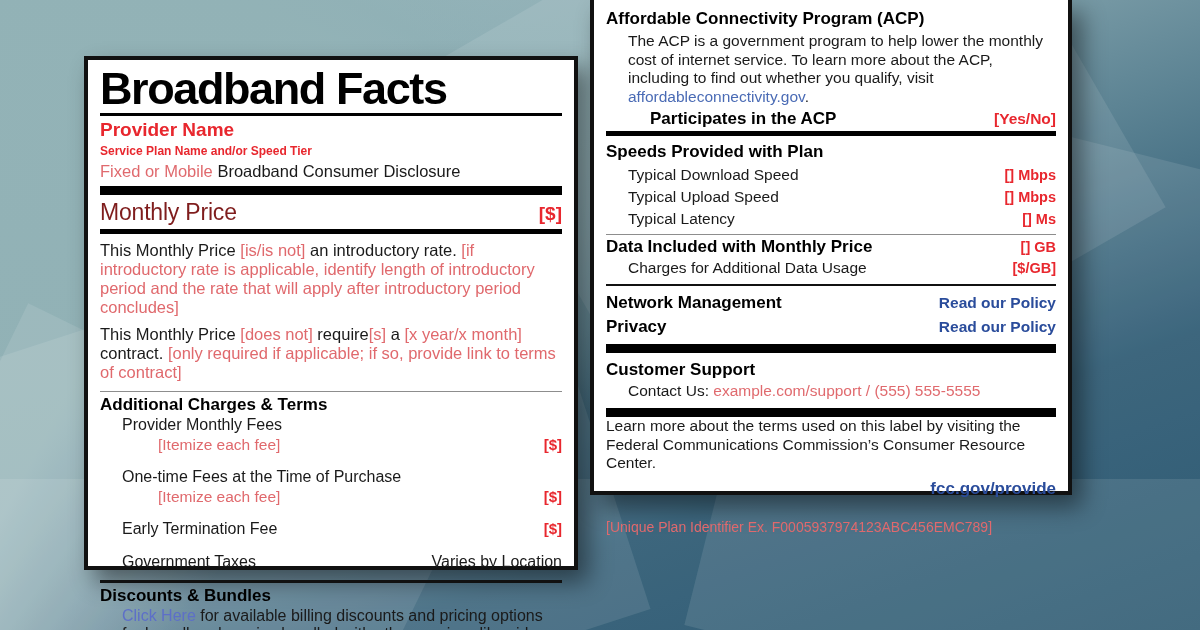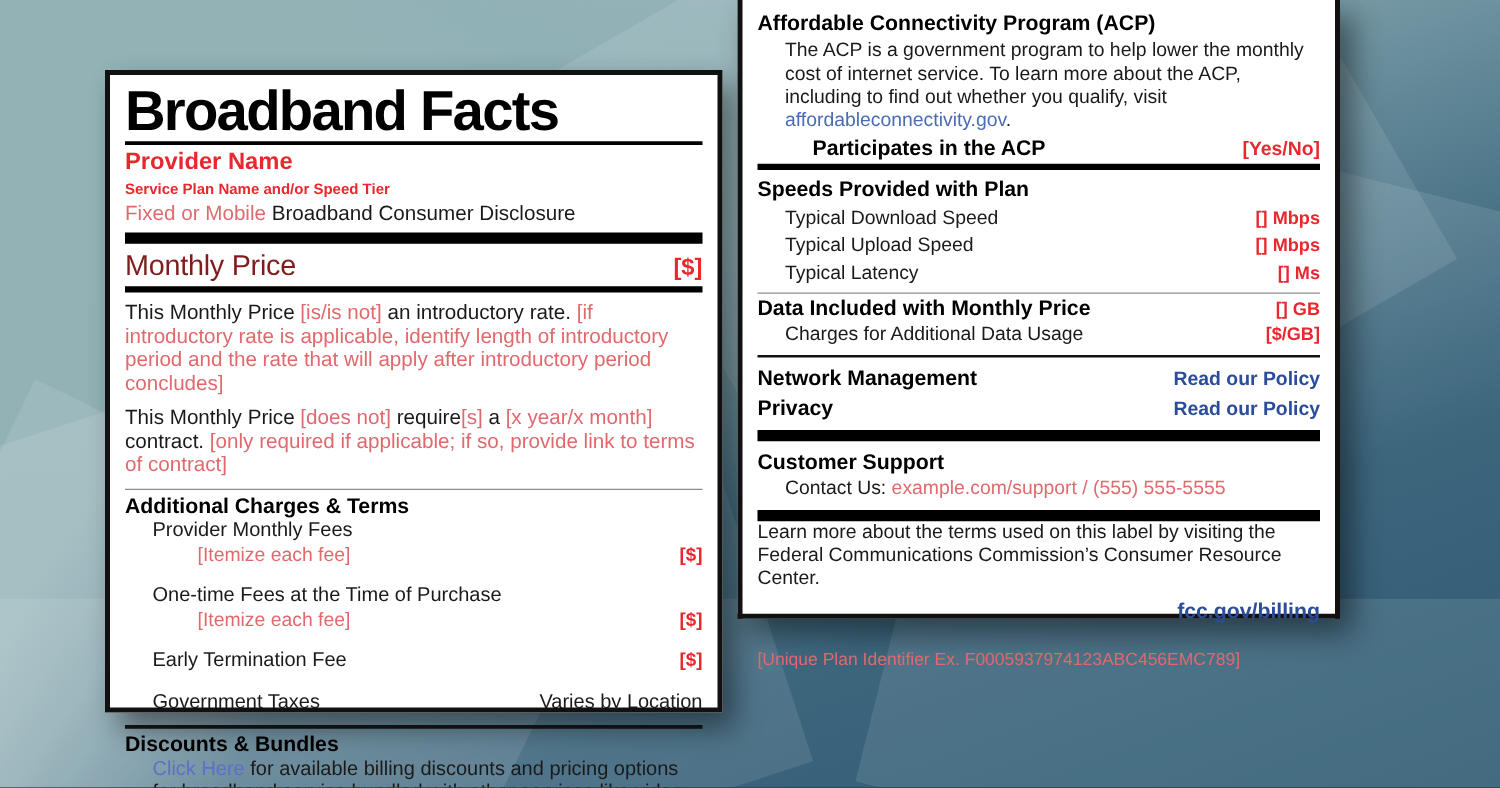--- a/index.html
+++ b/index.html
@@ -421,15 +421,15 @@
 
   <div class="r-head" style="padding-top:6px">Customer Support</div>
   <div class="cs-contact">
     <span>Contact Us: </span><span class="red">example.com/support / (555) 555-5555</span>
   </div>
 
   <div style="height:6px"></div>
   <div class="bar-thick" style="margin:0"></div>
 
   <div class="footer-para">Learn more about the terms used on this label by visiting the Federal Communications Commission’s Consumer Resource Center.</div>
-  <div class="fcc-link">fcc.gov/billing</div>
+  <div class="fcc-link">fcc.gov/provide</div>
   <div class="plan-id">[Unique Plan Identifier Ex. F0005937974123ABC456EMC789]</div>
 </div>
 
 </body></html>

